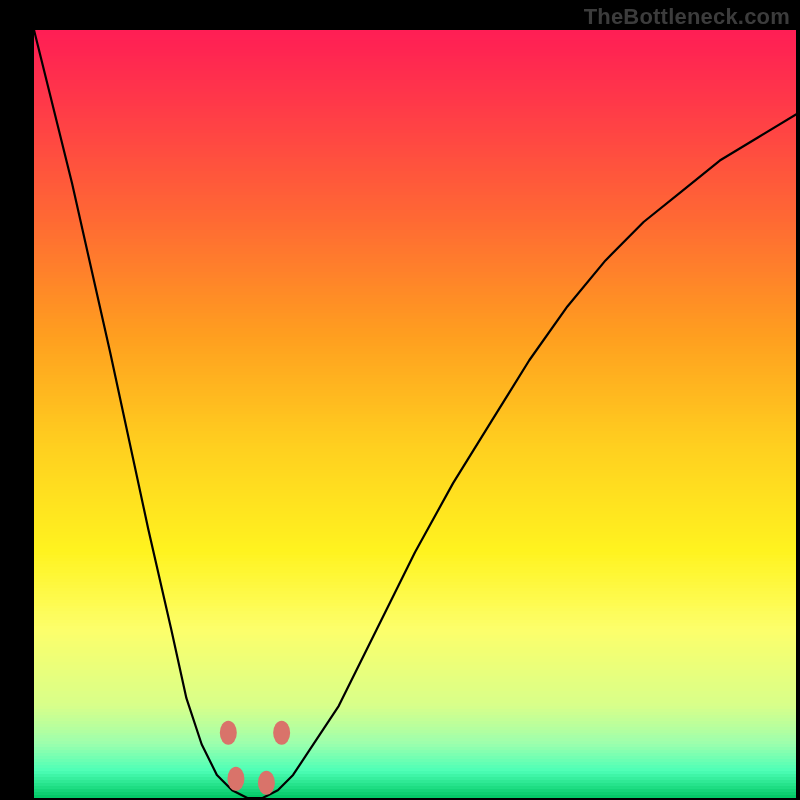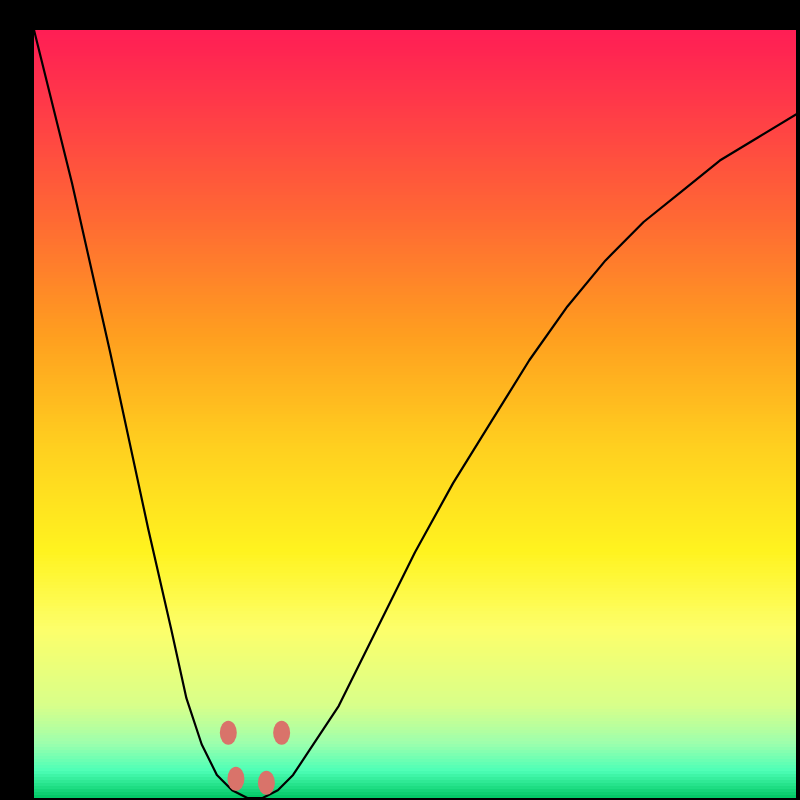--- a/index.html
+++ b/index.html
@@ -46,20 +46,21 @@
   }
   .dot {
     fill: #d9736a;
     stroke: none;
   }
 </style>
 </head>
 <body>
 
 <div class="stage">
+  <div class="watermark">TheBottleneck.com</div>
 
   <svg class="plot" viewBox="0 0 800 800">
     <defs>
       <clipPath id="plotClip">
         <rect x="34" y="30" width="762" height="768"></rect>
       </clipPath>
     </defs>
 
     <g clip-path="url(#plotClip)">
       <g class="ramp">

